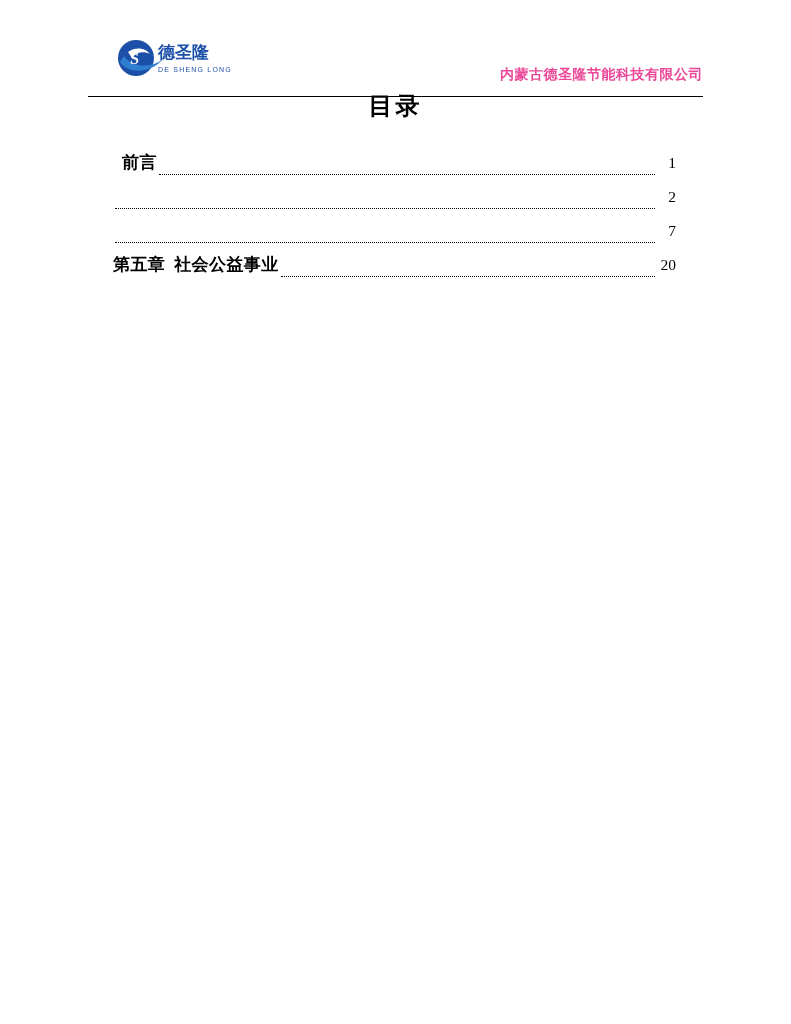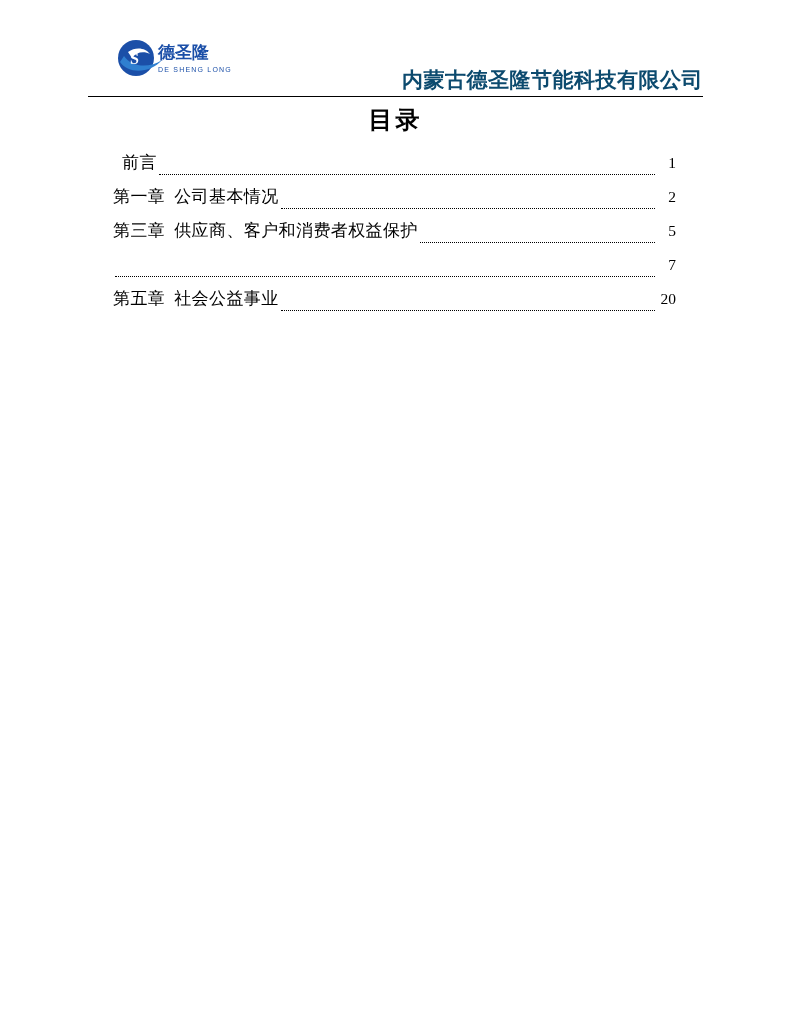--- a/index.html
+++ b/index.html
@@ -39,38 +39,38 @@
   }
   .logo-svg {
     display: block;
   }
   .header-company {
     position: absolute;
     right: 0px;
     top: 32px;
     font-family: Liberation Serif, serif;
     font-weight: bold;
-    font-size: 21px;
+    font-size: 14px;
     letter-spacing: 0.5px;
-    color: #0c4a6e;
+    color: #ec4899;
     white-space: nowrap;
   }
   .header-rule {
     position: absolute;
     left: 0;
     top: 62px;
     width: 615px;
     height: 0;
     border-top: 1.3px solid #000;
   }
 
   
   .toc-title {
     position: absolute;
-    top: 104px;
+    top: 90px;
     left: 0;
     width: 791px;
     text-align: center;
     font-family: "Liberation Serif", "DejaVu Serif", serif;
     font-weight: bold;
     font-size: 24px;
     letter-spacing: 3px;
   }
 
   
@@ -86,20 +86,21 @@
     font-family: "Liberation Serif", "DejaVu Serif", serif;
     font-size: 17px;
     line-height: 34px;
     height: 34px;
     color: #000;
     white-space: nowrap;
   }
   .toc-label {
     flex: 0 0 auto;
     letter-spacing: 0.4px;
+    font-weight: bold;
   }
   .toc-label .chap {
     margin-right: 9px;
   }
   .toc-leader {
     flex: 1 1 auto;
     margin: 0 2px 5px 2px;
     border-bottom: 1.4px dotted #000;
     height: 1px;
     min-width: 12px;
@@ -144,35 +145,25 @@
 
     <div class="toc-entry">
       <span class="toc-label">
         <span class="chap"></span><span>前言</span>
       </span>
       <span class="toc-leader"></span>
       <span class="toc-page">1</span>
     </div>
 
     <div class="toc-entry">
-      <span class="toc-label">
-        <span class="chap">第一章</span><span>公司基本情况</span>
-      </span>
       <span class="toc-leader"></span>
       <span class="toc-page">2</span>
     </div>
 
 
-    <div class="toc-entry">
-      <span class="toc-label">
-        <span class="chap">第三章</span><span>供应商、客户和消费者权益保护</span>
-      </span>
-      <span class="toc-leader"></span>
-      <span class="toc-page">5</span>
-    </div>
 
     <div class="toc-entry">
       <span class="toc-leader"></span>
       <span class="toc-page">7</span>
     </div>
 
     <div class="toc-entry">
       <span class="toc-label">
         <span class="chap">第五章</span><span>社会公益事业</span>
       </span>

